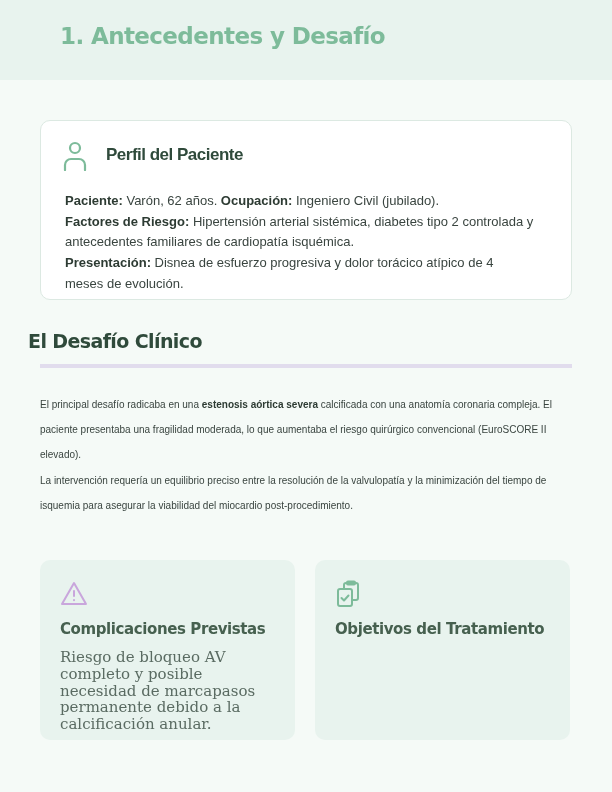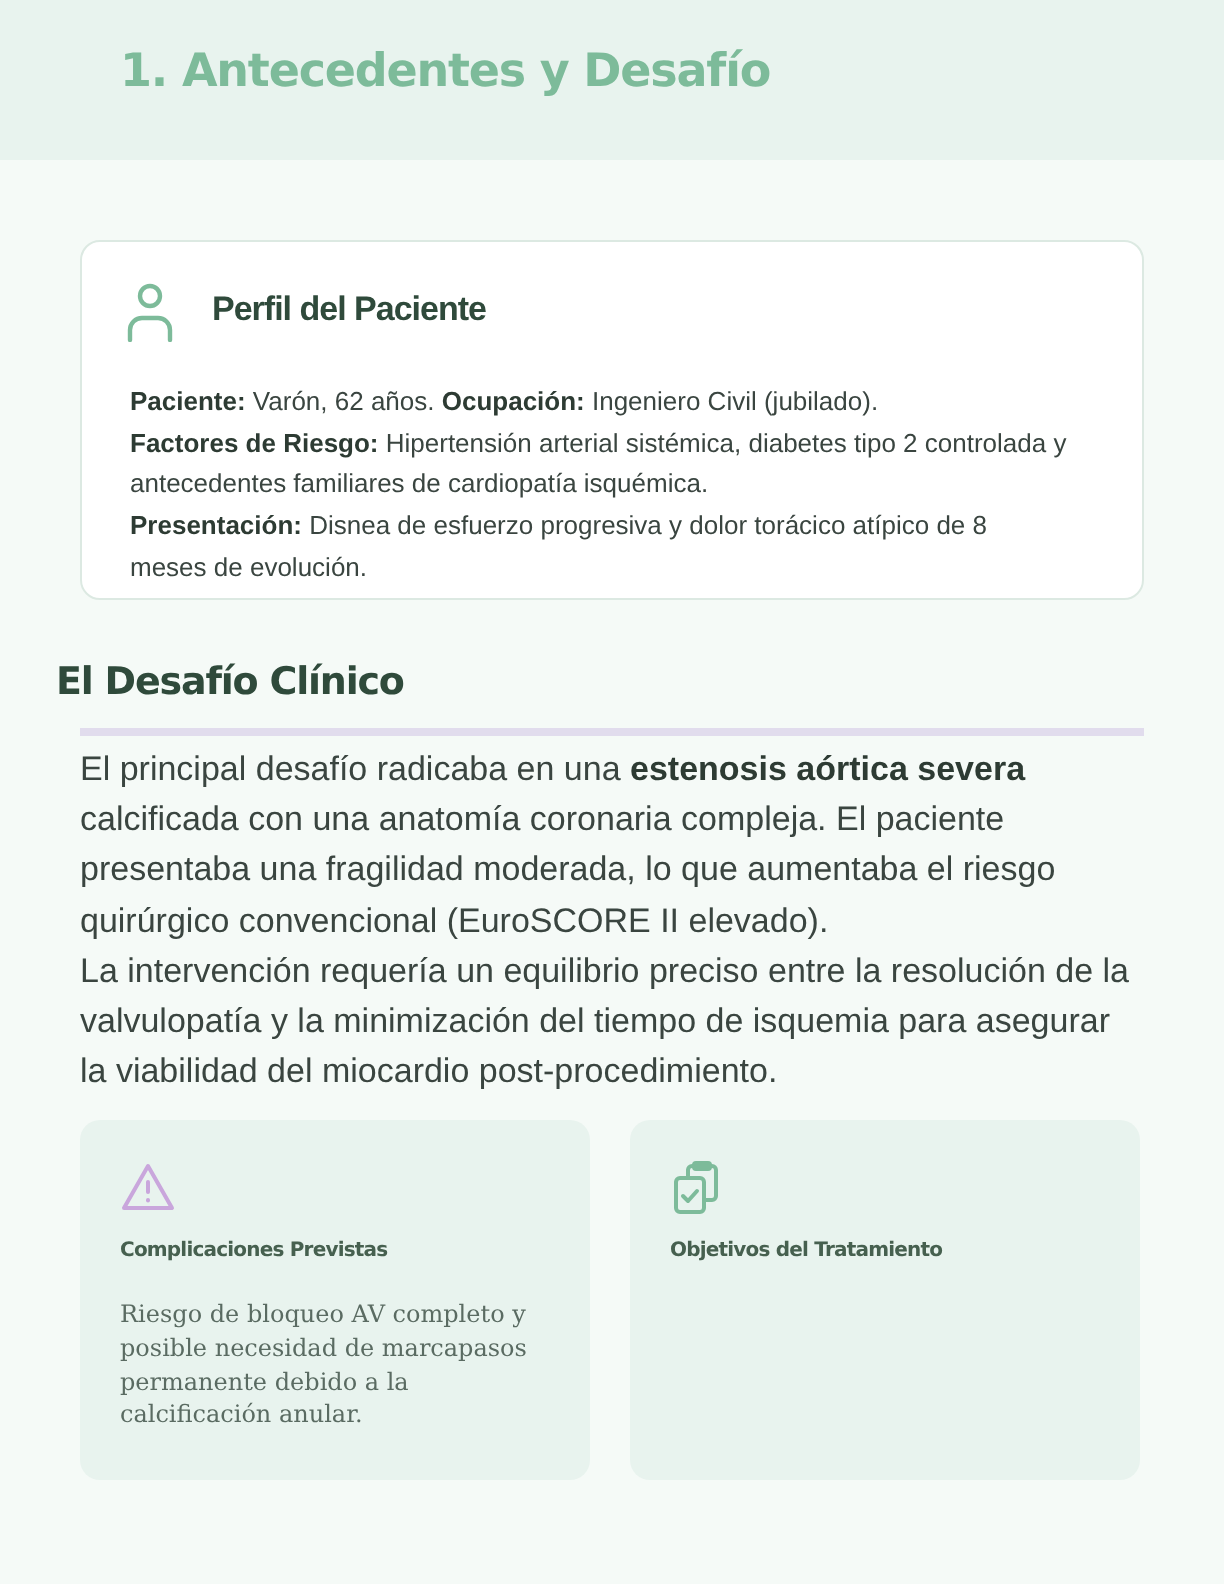--- a/index.html
+++ b/index.html
@@ -38,39 +38,39 @@
   .section-title {
     position: absolute; left: 28px; top: 330px;
     font-family: "DejaVu Sans", sans-serif; font-size: 19px; font-weight: bold;
     letter-spacing: -0.6px; color: #2f4a3b;
   }
   .section-rule {
     position: absolute; left: 40px; top: 364px; width: 532px; height: 4px;
     background: #e1dced;
   }
   .challenge-text {
-    position: absolute; left: 40px; top: 372px; width: 525px;
-    font-size: 17px; line-height: 25.2px; color: #3a4540;
+    position: absolute; left: 40px; top: 392px; width: 525px;
+    font-size: 10px; line-height: 25.2px; color: #3a4540;
   }
   .challenge-text b { color: #2d3b33; }
   .info-card {
     position: absolute; top: 560px; width: 255px; height: 180px;
     background: #e8f3ee; border-radius: 10px;
   }
   .info-card.left { left: 40px; }
   .info-card.right { left: 315px; }
   .info-icon { position: absolute; left: 20px; top: 20px; width: 28px; height: 28px; }
   .info-title {
     position: absolute; left: 20px; top: 60px;
-    font-family: "DejaVu Sans", sans-serif; font-size: 10px; font-weight: bold;
+    font-family: "DejaVu Sans", sans-serif; font-size: 15px; font-weight: bold;
     letter-spacing: -0.4px; color: #46604f;
   }
   .info-body {
     position: absolute; left: 20px; top: 89px; width: 215px;
-    font-family: "DejaVu Serif", serif; font-size: 12px; line-height: 16.8px;
+    font-family: "DejaVu Serif", serif; font-size: 15px; line-height: 16.8px;
     color: #5a6b62;
   }
 </style>
 </head>
 <body>
 
 <div class="header">
   <h1>1. Antecedentes y Desafío</h1>
 </div>
 
@@ -78,21 +78,21 @@
   <span class="profile-icon">
     <svg width="26" height="30" viewBox="0 0 26 30" fill="none" stroke="#7dbb9a" stroke-width="2.2" stroke-linecap="round">
       <circle cx="12" cy="7" r="5"></circle>
       <path d="M2 29 V24 a6 6 0 0 1 6 -6 h8 a6 6 0 0 1 6 6 V29"></path>
     </svg>
   </span>
   <div class="profile-title">Perfil del Paciente</div>
   <div class="profile-body">
     <b>Paciente:</b><span> Varón, 62 años. </span><b>Ocupación:</b><span> Ingeniero Civil (jubilado).</span><br>
     <b>Factores de Riesgo:</b><span> Hipertensión arterial sistémica, diabetes tipo 2 controlada y antecedentes familiares de cardiopatía isquémica.</span><br>
-    <b>Presentación:</b><span> Disnea de esfuerzo progresiva y dolor torácico atípico de 8 meses de evolución.</span>
+    <b>Presentación:</b><span> Disnea de esfuerzo progresiva y dolor torácico atípico de 4 meses de evolución.</span>
   </div>
 </div>
 
 <h2 class="section-title">El Desafío Clínico</h2>
 <div class="section-rule"></div>
 
 <div class="challenge-text">
   <span>El principal desafío radicaba en una </span><b>estenosis aórtica severa</b><span> calcificada con una anatomía coronaria compleja. El paciente presentaba una fragilidad moderada, lo que aumentaba el riesgo quirúrgico convencional (EuroSCORE II elevado).</span><br>
   <span>La intervención requería un equilibrio preciso entre la resolución de la valvulopatía y la minimización del tiempo de isquemia para asegurar la viabilidad del miocardio post-procedimiento.</span>
 </div>

